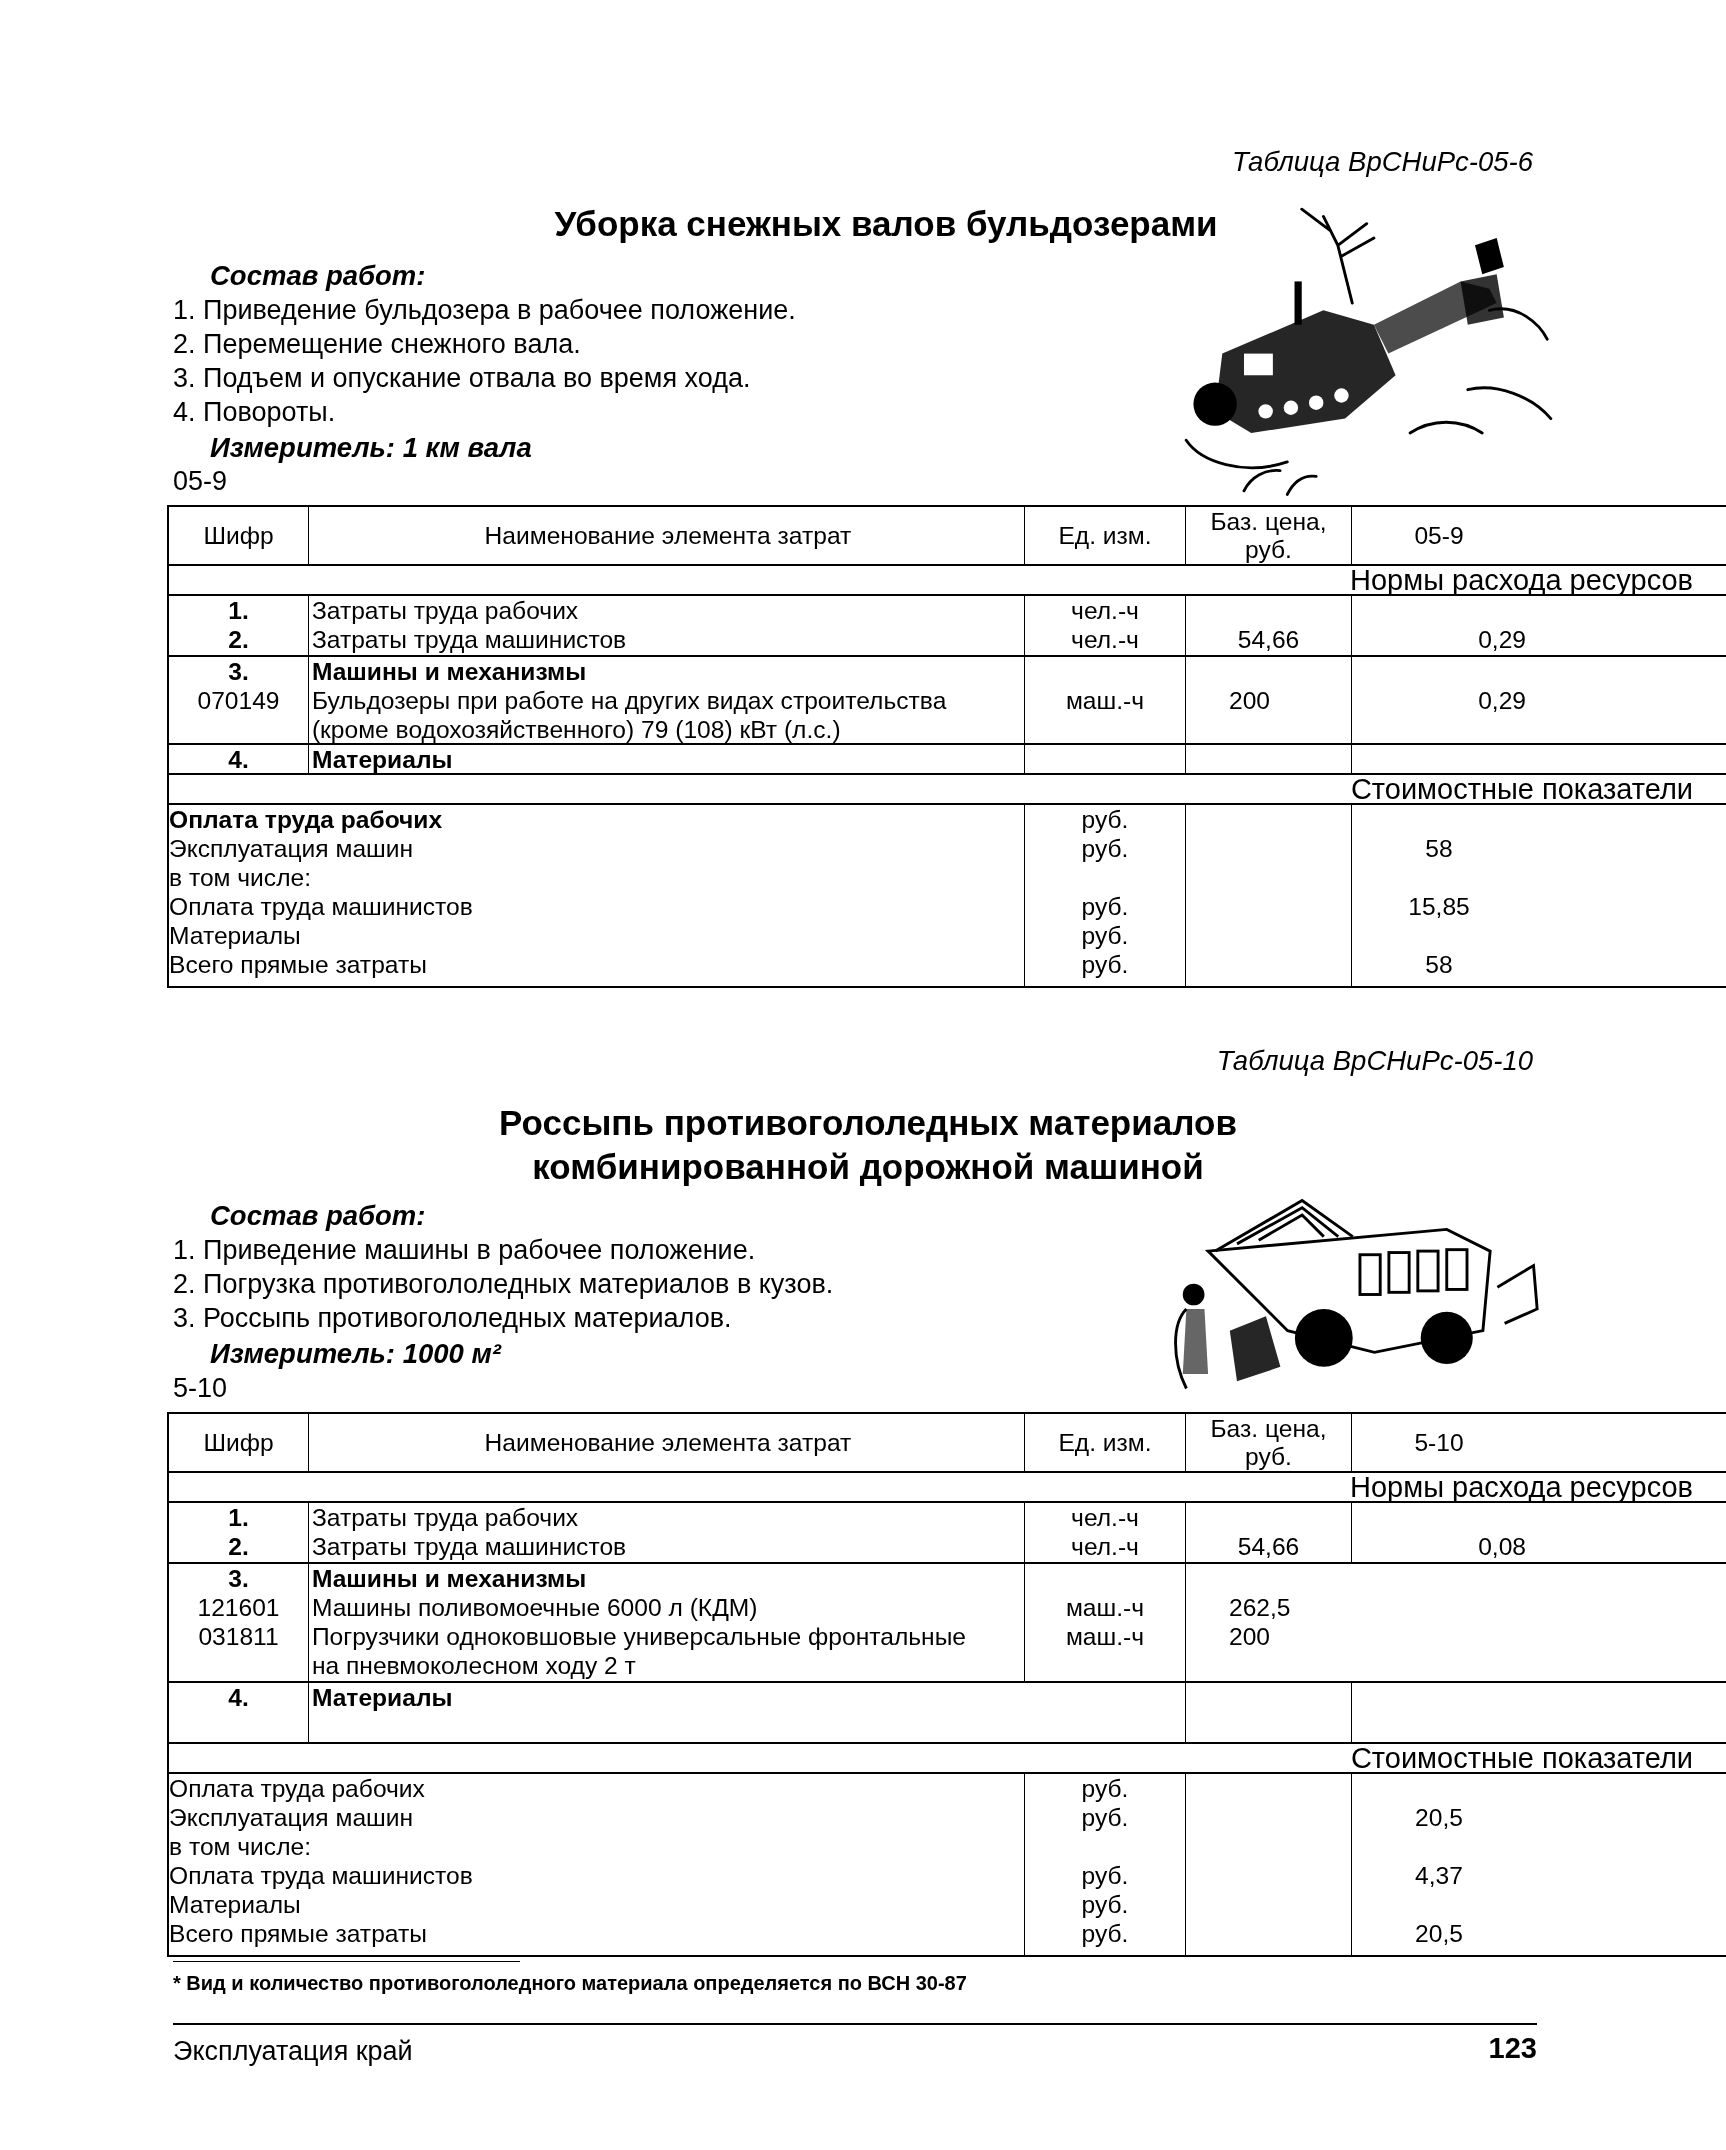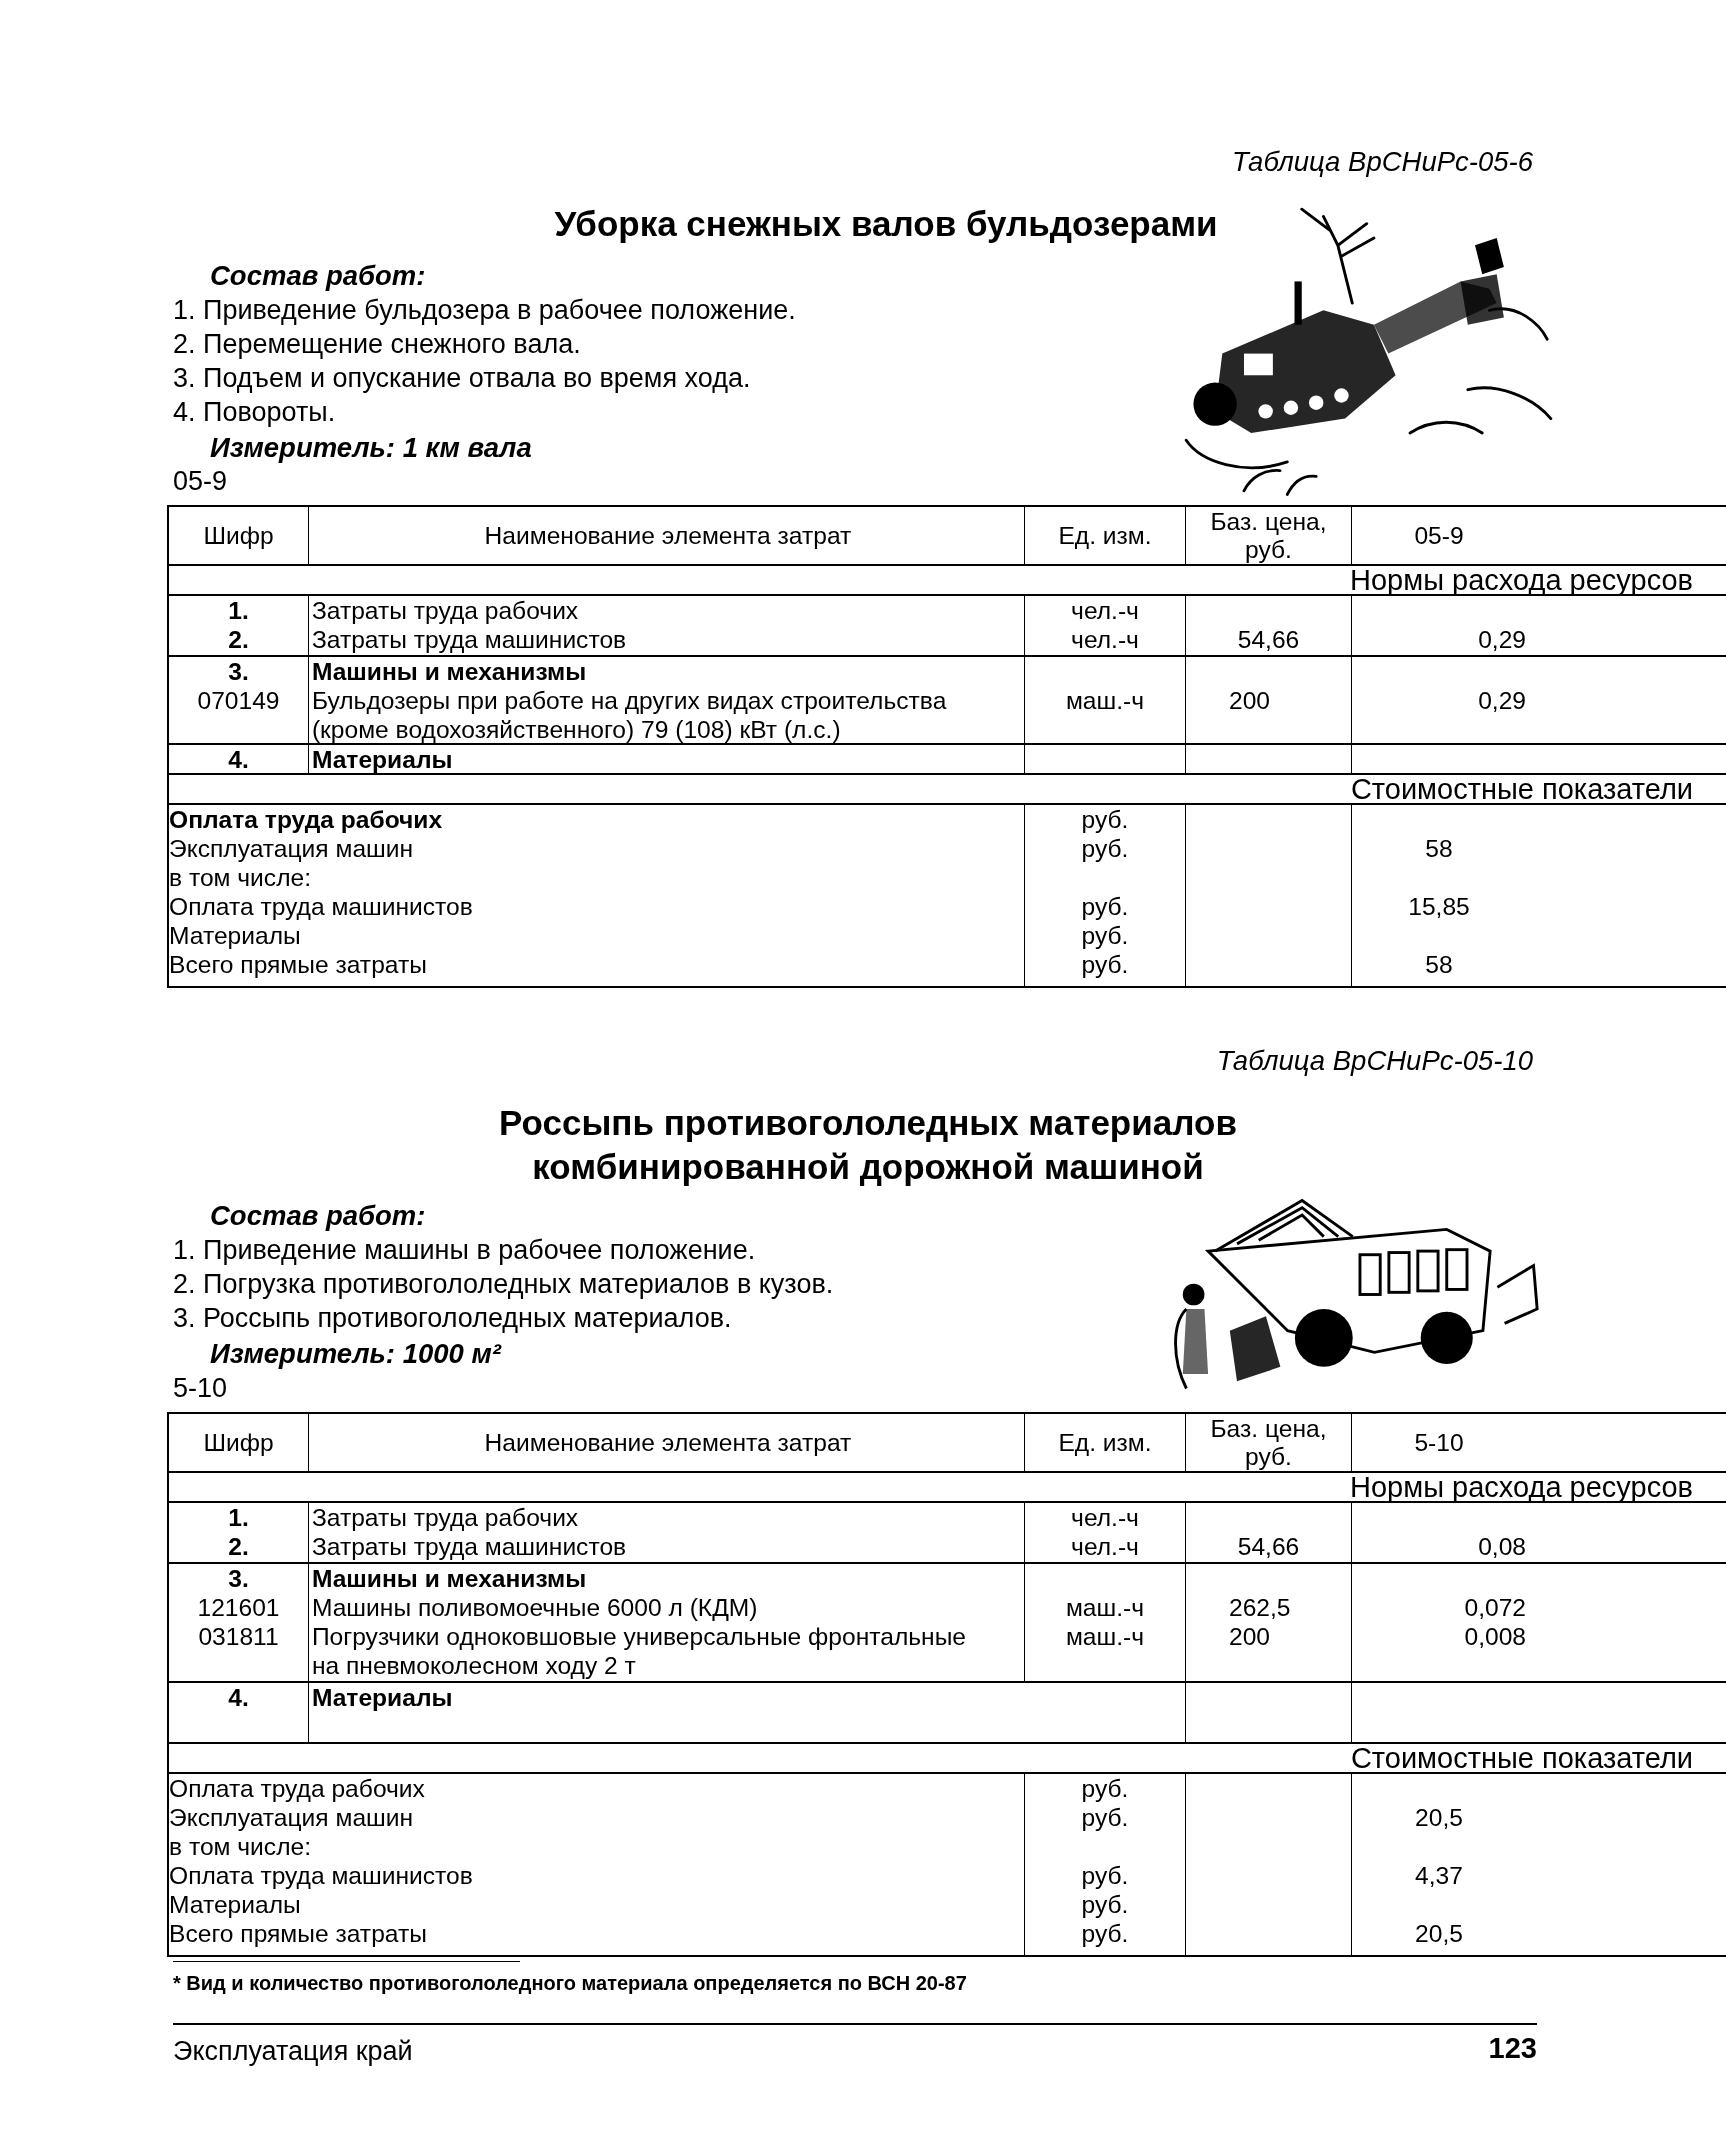--- a/index.html
+++ b/index.html
@@ -266,25 +266,20 @@
     <div class="cell c2 vl">
       <span class="line"></span>
       <span class="line">маш.-ч</span>
       <span class="line">маш.-ч</span>
     </div>
     <div class="cell c3 vl" style="text-align:left; padding-left:43px;">
       <span class="line"></span>
       <span class="line">262,5</span>
       <span class="line">200</span>
     </div>
-    <div class="cell c4 vl num-r">
-      <span class="line"></span>
-      <span class="line">0,072</span>
-      <span class="line">0,008</span>
-    </div>
   </div>
 
   <div class="row" style="height:61px">
     <div class="cell c0">
       <span class="line b">4.</span>
       <span class="line"></span>
     </div>
     <div class="cell vl" style="left:139px; width:877px; padding-left:2.9px;">
       <span class="line b">Материалы</span>
     </div>
@@ -317,17 +312,17 @@
       <span class="line">20,5</span>
       <span class="line"></span>
       <span class="line">4,37</span>
       <span class="line"></span>
       <span class="line">20,5</span>
     </div>
   </div>
 </div>
 
 <div class="fn-rule" style="top:1961px"></div>
-<div class="abs footnote" style="top:1972px">* Вид и количество противогололедного материала определяется по ВСН 20-87</div>
+<div class="abs footnote" style="top:1972px">* Вид и количество противогололедного материала определяется по ВСН 30-87</div>
 <div class="foot-rule" style="top:2023px"></div>
 <div class="abs foot-left" style="top:2036px">Эксплуатация край</div>
 <div class="abs foot-right" style="top:2032px">123</div>
 
 
 </body></html>

